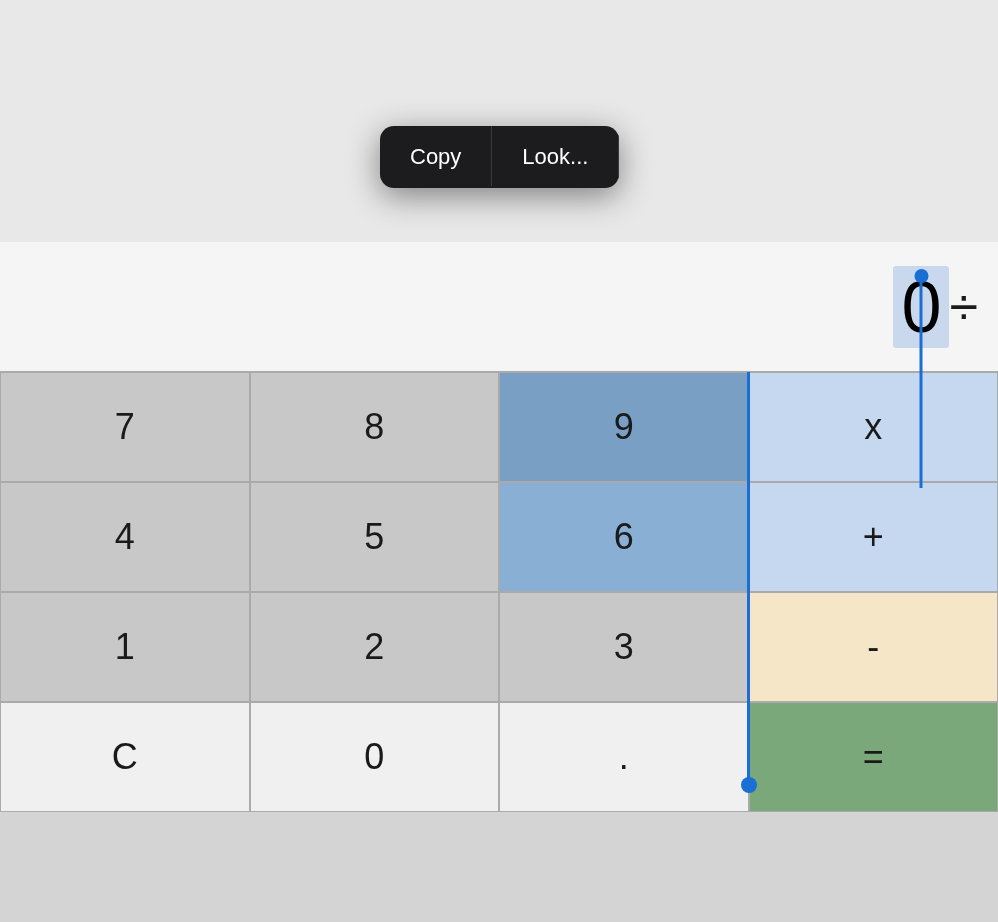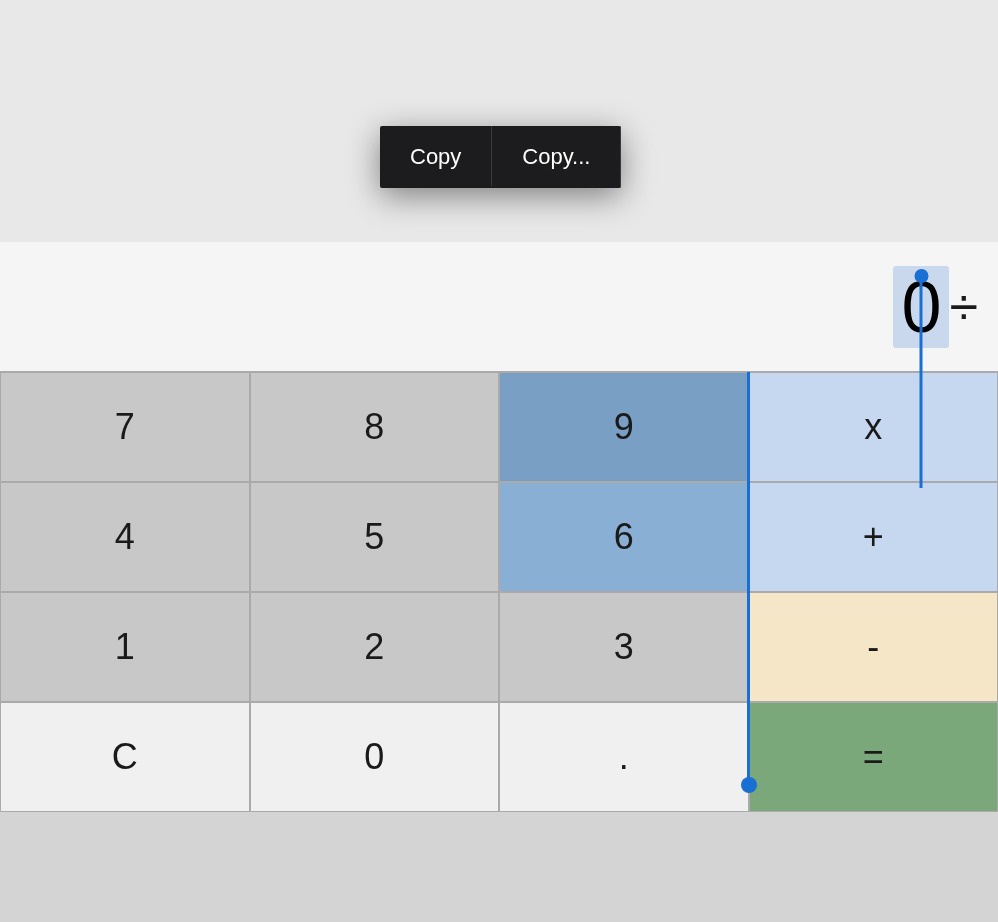--- a/index.html
+++ b/index.html
@@ -145,21 +145,21 @@
       background: #7a9fc4;
       color: #1a1a1a;
     }
 
     
     .context-menu {
       position: absolute;
       top: 126px;
       left: 380px;
       background: #1c1c1e;
-      border-radius: 2px;
+      border-radius: 14px;
       display: flex;
       align-items: stretch;
       z-index: 100;
       box-shadow: 0 8px 32px rgba(0,0,0,0.45);
       overflow: hidden;
     }
 
     .context-menu-item {
       padding: 18px 30px;
       color: #ffffff;
@@ -186,21 +186,21 @@
       border-left: 12px solid transparent;
       border-right: 12px solid transparent;
       border-top: 18px solid #1c1c1e;
     }
   </style>
 </head>
 <body>
 
 <div class="context-menu">
   <div class="context-menu-item">Copy</div>
-  <div class="context-menu-item">Copy...</div>
+  <div class="context-menu-item">Look...</div>
   <div class="context-menu-arrow"></div>
 </div>
 
 <div class="calculator">
 
   <div class="display-area">
     <div class="display-selected">
       <div class="selection-highlight-display"></div>
       <span class="digit-0">0</span>
       

